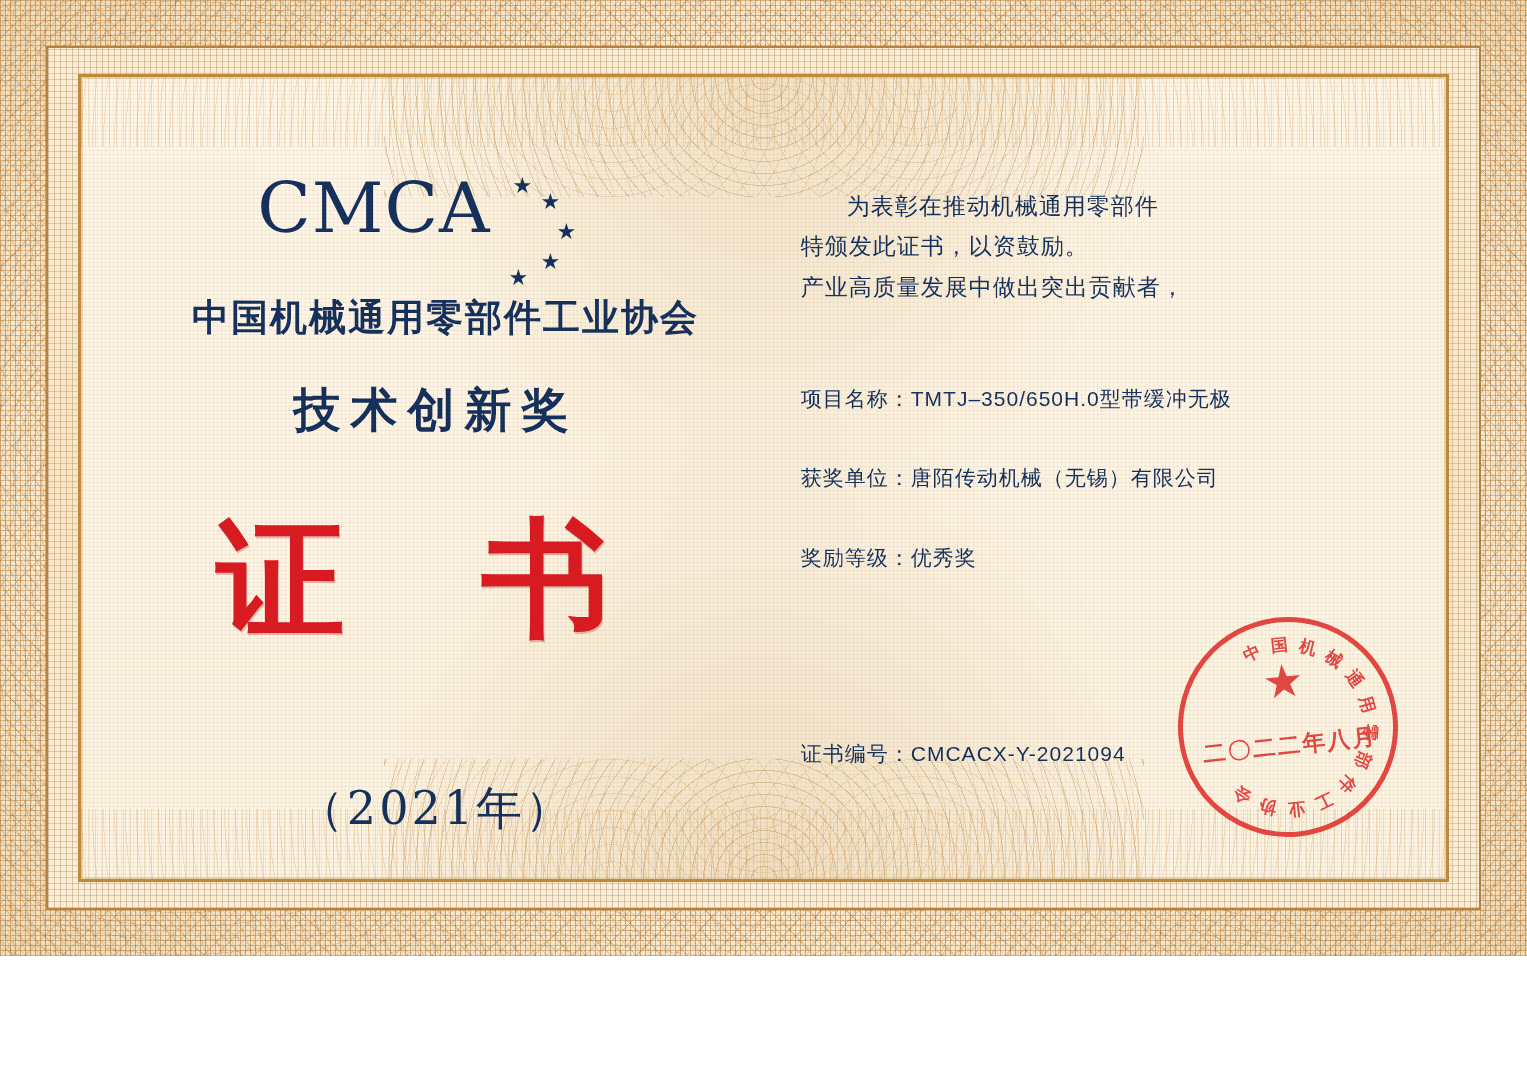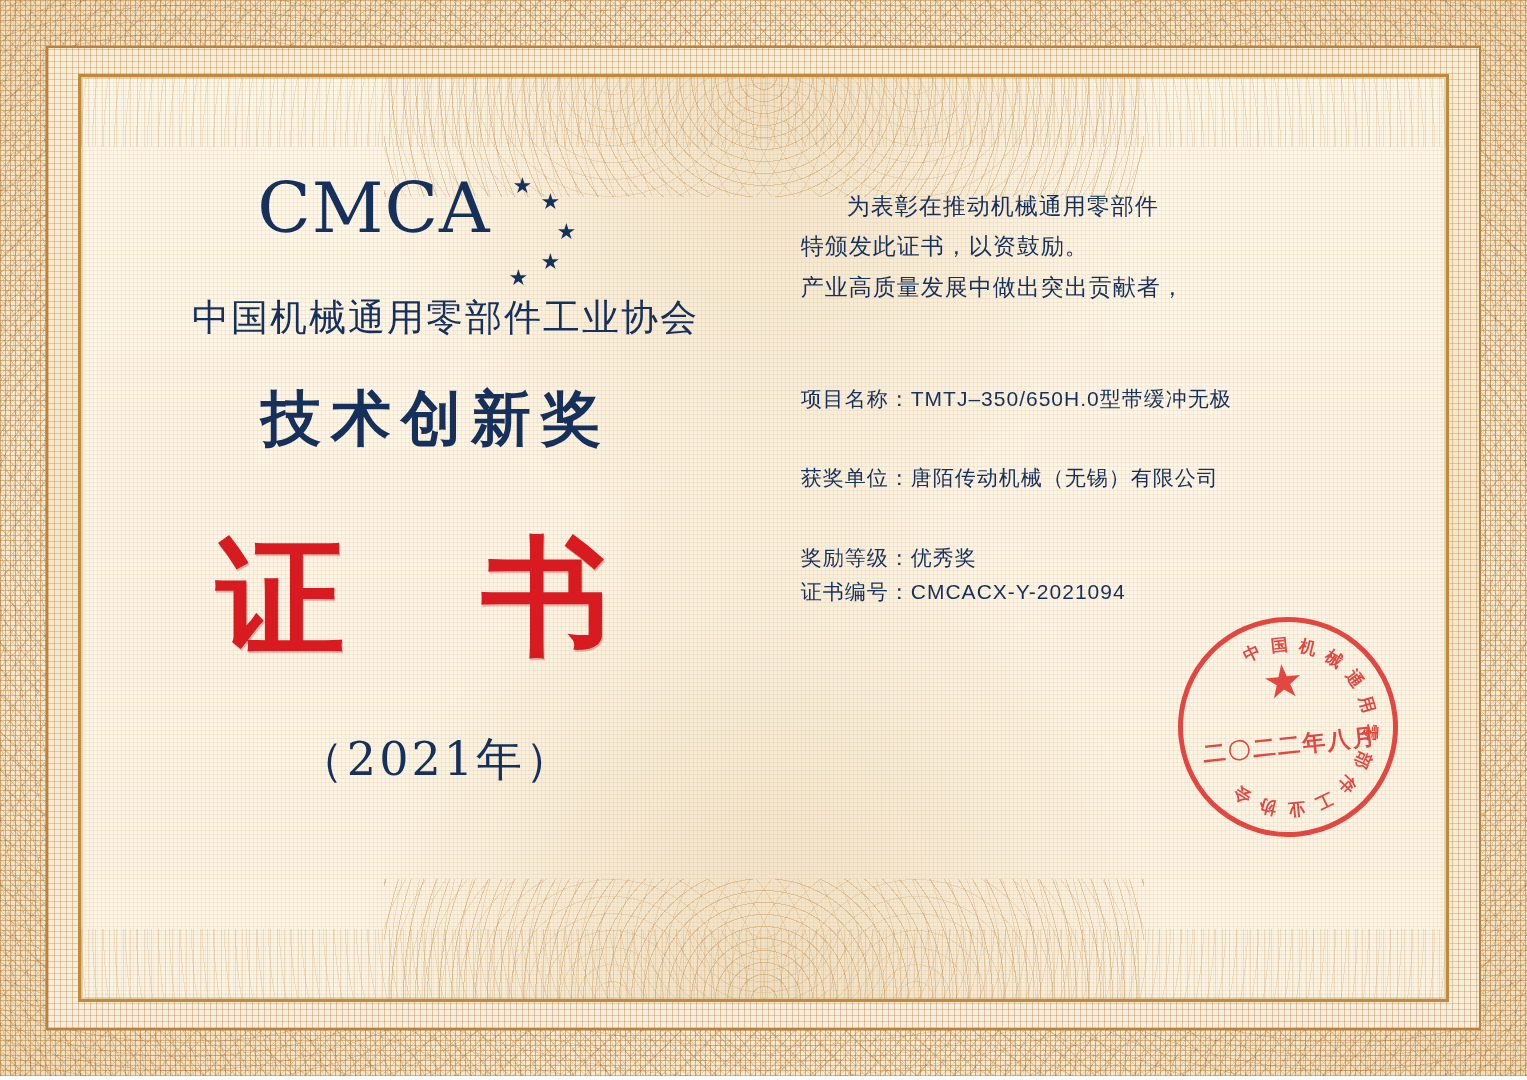--- a/index.html
+++ b/index.html
@@ -11,21 +11,21 @@
     width: 1527px;
     height: 1080px;
     overflow: hidden;
     font-family: "DejaVu Sans", "Liberation Sans", sans-serif;
   }
 
   
   .certificate {
     position: relative;
     width: 1527px;
-    height: 1076px;
+    height: 956px;
     box-sizing: border-box;
     background: #fdf6e6;
     overflow: hidden;
   }
 
   
   .border-outer {
     position: absolute;
     inset: 0;
     background:
@@ -165,48 +165,48 @@
   }
   .st1 { left: 18px; top: 2px;  font-size: 24px; }
   .st2 { left: 46px; top: 18px; font-size: 17px; }
   .st3 { left: 62px; top: 48px; font-size: 15px; }
   .st4 { left: 46px; top: 78px; font-size: 17px; }
   .st5 { left: 14px; top: 94px; font-size: 22px; }
 
   .assoc-name {
     font-family: "DejaVu Sans", "Liberation Sans", sans-serif;
     font-size: 37px;
-    font-weight: 400;
+    font-weight: 700;
     color: #16305c;
     letter-spacing: 2px;
     margin-top: 4px;
     margin-left: 19px;
   }
   .award-name {
     font-family: "DejaVu Sans", "Liberation Sans", sans-serif;
-    font-size: 60px;
+    font-size: 47px;
     font-weight: 700;
     color: #16305c;
     letter-spacing: 10px;
     margin-top: 36px;
   }
   .zhengshu {
     font-family: "DejaVu Serif", "Liberation Serif", serif;
     font-size: 128px;
     font-weight: 700;
     color: #d71b20;
     letter-spacing: 46px;
     margin-top: 52px;
     text-shadow: 1px 2px 0 rgba(150,10,10,0.25);
   }
   .year {
     font-family: "DejaVu Serif", "Liberation Serif", serif;
     font-size: 46px;
     color: #16305c;
-    margin-top: 44px;
+    margin-top: 111px;
     letter-spacing: 3px;
   }
 
   
   .citation {
     font-family: Liberation Serif, serif;
     font-size: 23px;
     line-height: 1.75;
     color: #16305c;
     letter-spacing: 1px;
@@ -220,21 +220,21 @@
     line-height: 1.6;
     letter-spacing: 1px;
   }
   .field-project { margin-top: 74px; }
   .field-project .line2 {
     padding-left: 118px;
     margin-top: 8px;
   }
   .field-level { margin-top: 46px; }
   .field-unit  { margin-top: 46px; }
-  .field-serial { }
+  .field-serial { margin-top: 162px; }
 
   
   .seal {
     position: absolute;
     right: 48px;
     top: 540px;
     width: 210px;
     height: 210px;
     border: 5px solid #e0302c;
     border-radius: 50%;

